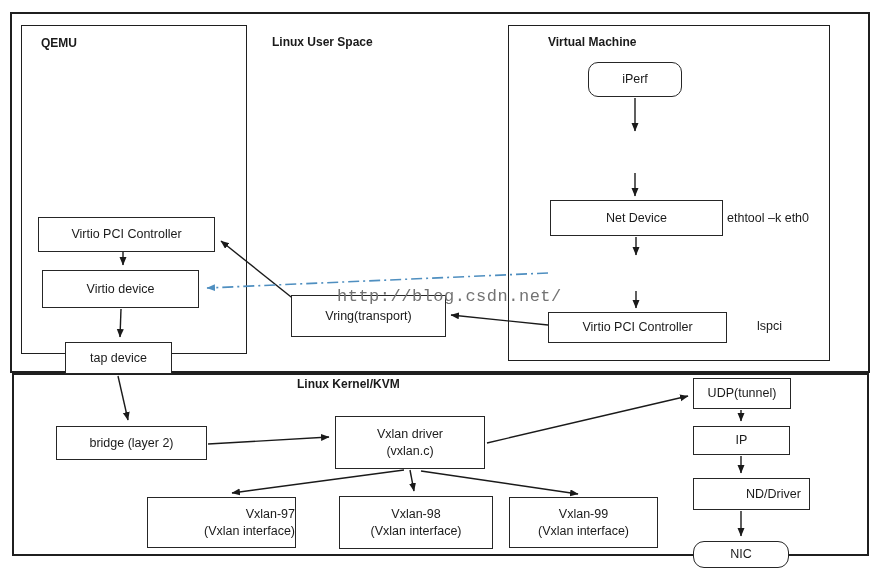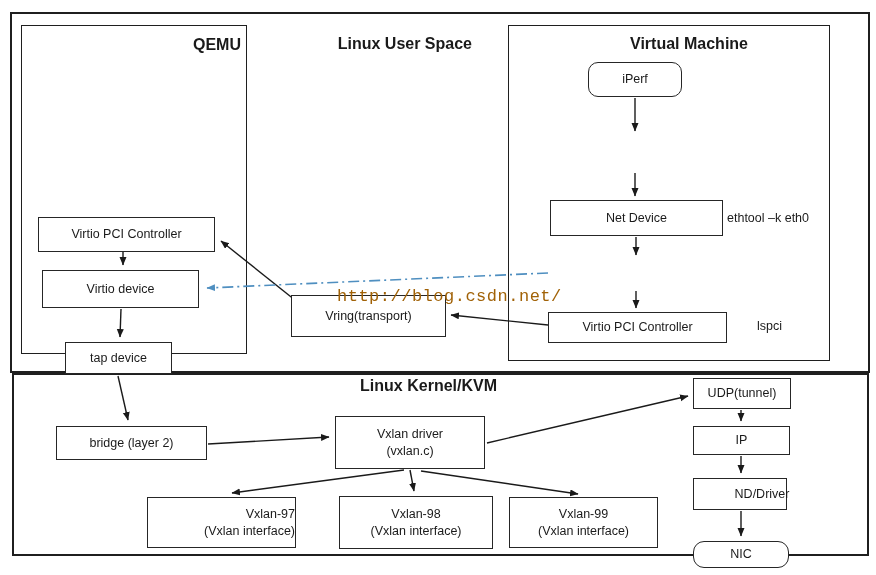--- a/index.html
+++ b/index.html
@@ -10,21 +10,21 @@
   .region{
     position:absolute;border:2px solid #1f1f1f;background:transparent;z-index:1;
   }
   .overlay{position:absolute;left:0;top:0;z-index:2;}
   .node{
     position:absolute;background:#ffffff;border:1.5px solid #262626;
     display:flex;flex-direction:column;align-items:center;justify-content:center;
     text-align:center;font-size:12.5px;line-height:1.35;z-index:3;box-sizing:border-box;
   }
   .section-title{
-    position:absolute;font-weight:bold;font-size:16px;text-align:right;z-index:3;
+    position:absolute;font-weight:bold;font-size:12px;text-align:left;z-index:3;
   }
   .annotation{position:absolute;font-size:12.5px;z-index:3;white-space:nowrap;}
   .watermark{
     position:absolute;z-index:5;font-family:"Liberation Mono",monospace;
     font-size:17px;letter-spacing:0.5px;white-space:nowrap;pointer-events:none;
   }
 </style>
 </head>
 <body>
 
@@ -126,22 +126,22 @@
   <div class="node" style="left:509px;top:497px;width:149px;height:51px;">
     <span>Vxlan-99</span>
     <span>(Vxlan interface)</span>
   </div>
   <div class="node" style="left:693px;top:378px;width:98px;height:31px;">
     <span>UDP(tunnel)</span>
   </div>
   <div class="node" style="left:693px;top:426px;width:97px;height:29px;">
     <span>IP</span>
   </div>
-  <div class="node" style="left:693px;top:478px;width:94px;height:32px;padding-left:44px;">
+  <div class="node" style="left:693px;top:478px;width:117px;height:32px;padding-left:44px;">
     <span>ND/Driver</span>
   </div>
   <div class="node" style="left:693px;top:541px;width:96px;height:27px;border-radius:11px;">
     <span>NIC</span>
   </div>
 
-  <div class="watermark" style="left:337px;top:287px;color:#a16207;">http://blog.csdn.net/</div>
+  <div class="watermark" style="left:337px;top:287px;color:#737373;">http://blog.csdn.net/</div>
 
 </div>
 
 </body></html>

